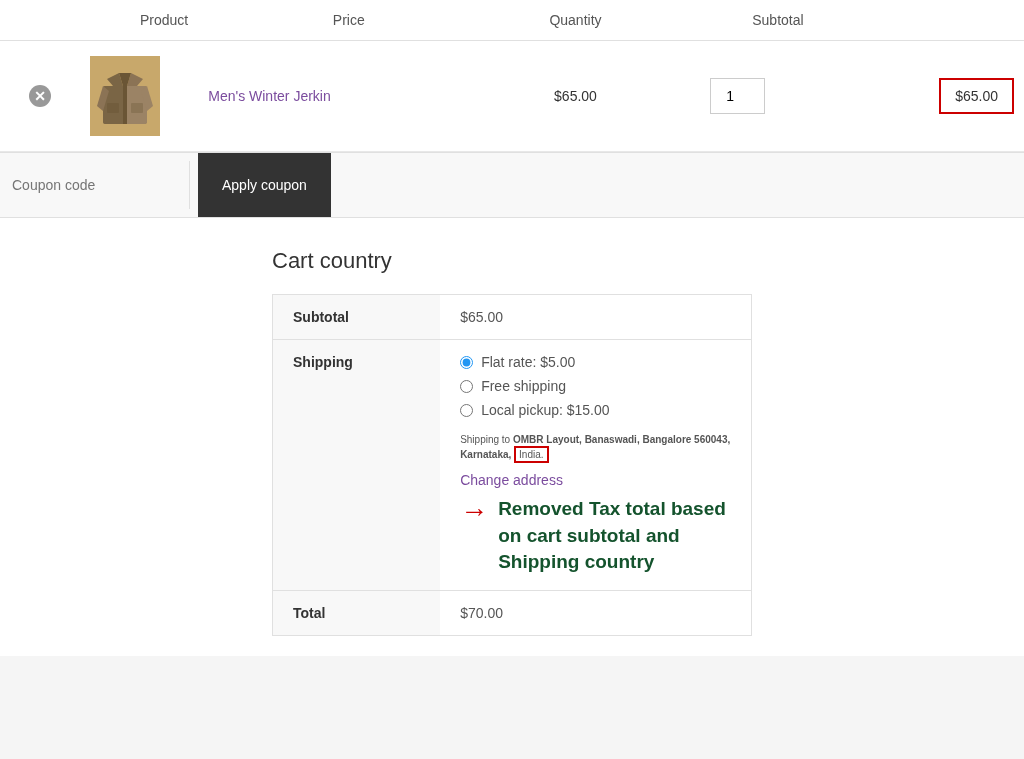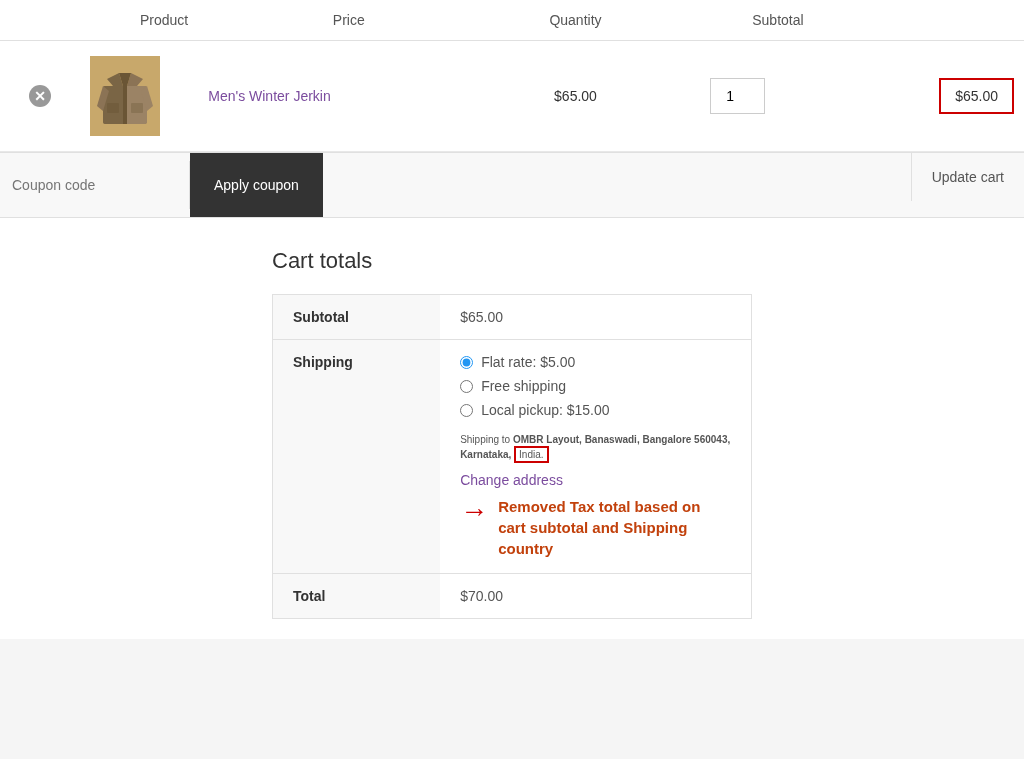--- a/index.html
+++ b/index.html
@@ -37,21 +37,21 @@
 
     .subtotal-highlighted { 
       display: inline-block;
       padding: 8px 14px;
       border: 2px solid #cc0000;
       font-weight: normal;
     }
 
     
     .coupon-row { display: flex; align-items: stretch; border-top: 1px solid #e0e0e0; border-bottom: 1px solid #e0e0e0; background: #f8f8f8; }
-    .coupon-section { display: flex; align-items: center; gap: 0; }
+    .coupon-section { display: flex; align-items: center; gap: 8px; }
     .coupon-input { height: 48px; width: 190px; border: none; border-right: 1px solid #e0e0e0; padding: 0 12px; font-size: 14px; background: #f8f8f8; color: #999; outline: none; }
     .apply-coupon-btn { height: 64px; padding: 0 24px; background: #333; color: #fff; border: none; font-size: 14px; cursor: pointer; font-weight: normal; }
     .update-cart-section { margin-left: auto; }
     .update-cart-btn { height: 48px; padding: 0 20px; background: #f8f8f8; color: #555; border: none; border-left: 1px solid #e0e0e0; font-size: 14px; cursor: pointer; }
 
     
     .cart-totals-container { display: flex; justify-content: center; padding: 30px 20px 20px; }
     .cart-totals { width: 480px; }
     .cart-totals-title { font-size: 22px; font-weight: normal; color: #333; margin-bottom: 20px; }
     .totals-table { width: 100%; border-collapse: collapse; border: 1px solid #e0e0e0; }
@@ -64,21 +64,21 @@
     .shipping-option { display: flex; align-items: center; gap: 8px; font-size: 14px; }
     .shipping-option input[type="radio"] { accent-color: #2196F3; }
     .shipping-address { font-size: 10px; color: #555; margin-bottom: 10px; line-height: 1.5; }
     .shipping-address strong { font-weight: bold; }
     .india-highlight { border: 2px solid #cc0000; padding: 1px 3px; }
     .change-address-link { color: #7b4c9e; text-decoration: none; font-size: 14px; }
 
     
     .annotation-container { display: flex; align-items: flex-start; gap: 10px; margin-top: 8px; }
     .red-arrow { color: #cc0000; font-size: 28px; margin-top: -4px; display: flex; align-items: center; }
-    .annotation-text { color: #c2410c; font-size: 15px; font-weight: bold; line-height: 1.4; }
+    .annotation-text { color: #14532d; font-size: 19px; font-weight: bold; line-height: 1.4; }
 
     .total-amount { font-size: 14px; color: #555; }
 
     
     .checkout-section { display: flex; justify-content: center; padding: 0 20px 20px; }
     .checkout-btn { width: 480px; height: 55px; background: #2d2d2d; color: #fff; border: none; font-size: 18px; cursor: pointer; display: flex; align-items: center; justify-content: center; gap: 10px; }
 
     .page-bg { background: #f5f5f5; min-height: 759px; }
     .cart-area { background: #fff; padding: 0; }
   </style>
@@ -144,28 +144,25 @@
         </td>
       </tr>
     </tbody>
   </table>
 
   <div class="coupon-row">
     <div class="coupon-section">
       <input type="text" class="coupon-input" placeholder="Coupon code" style="">
       <button class="apply-coupon-btn">Apply coupon</button>
     </div>
-    <div class="update-cart-section">
-      <button class="update-cart-btn">Update cart</button>
-    </div>
   </div>
 
   <div class="cart-totals-container">
     <div class="cart-totals">
-      <h2 class="cart-totals-title">Cart totals</h2>
+      <h2 class="cart-totals-title">Cart country</h2>
       <table class="totals-table">
         <tbody>
           <tr>
             <th>Subtotal</th>
             <td>$65.00</td>
           </tr>
           <tr>
             <th>Shipping</th>
             <td>
               <div class="shipping-options">

